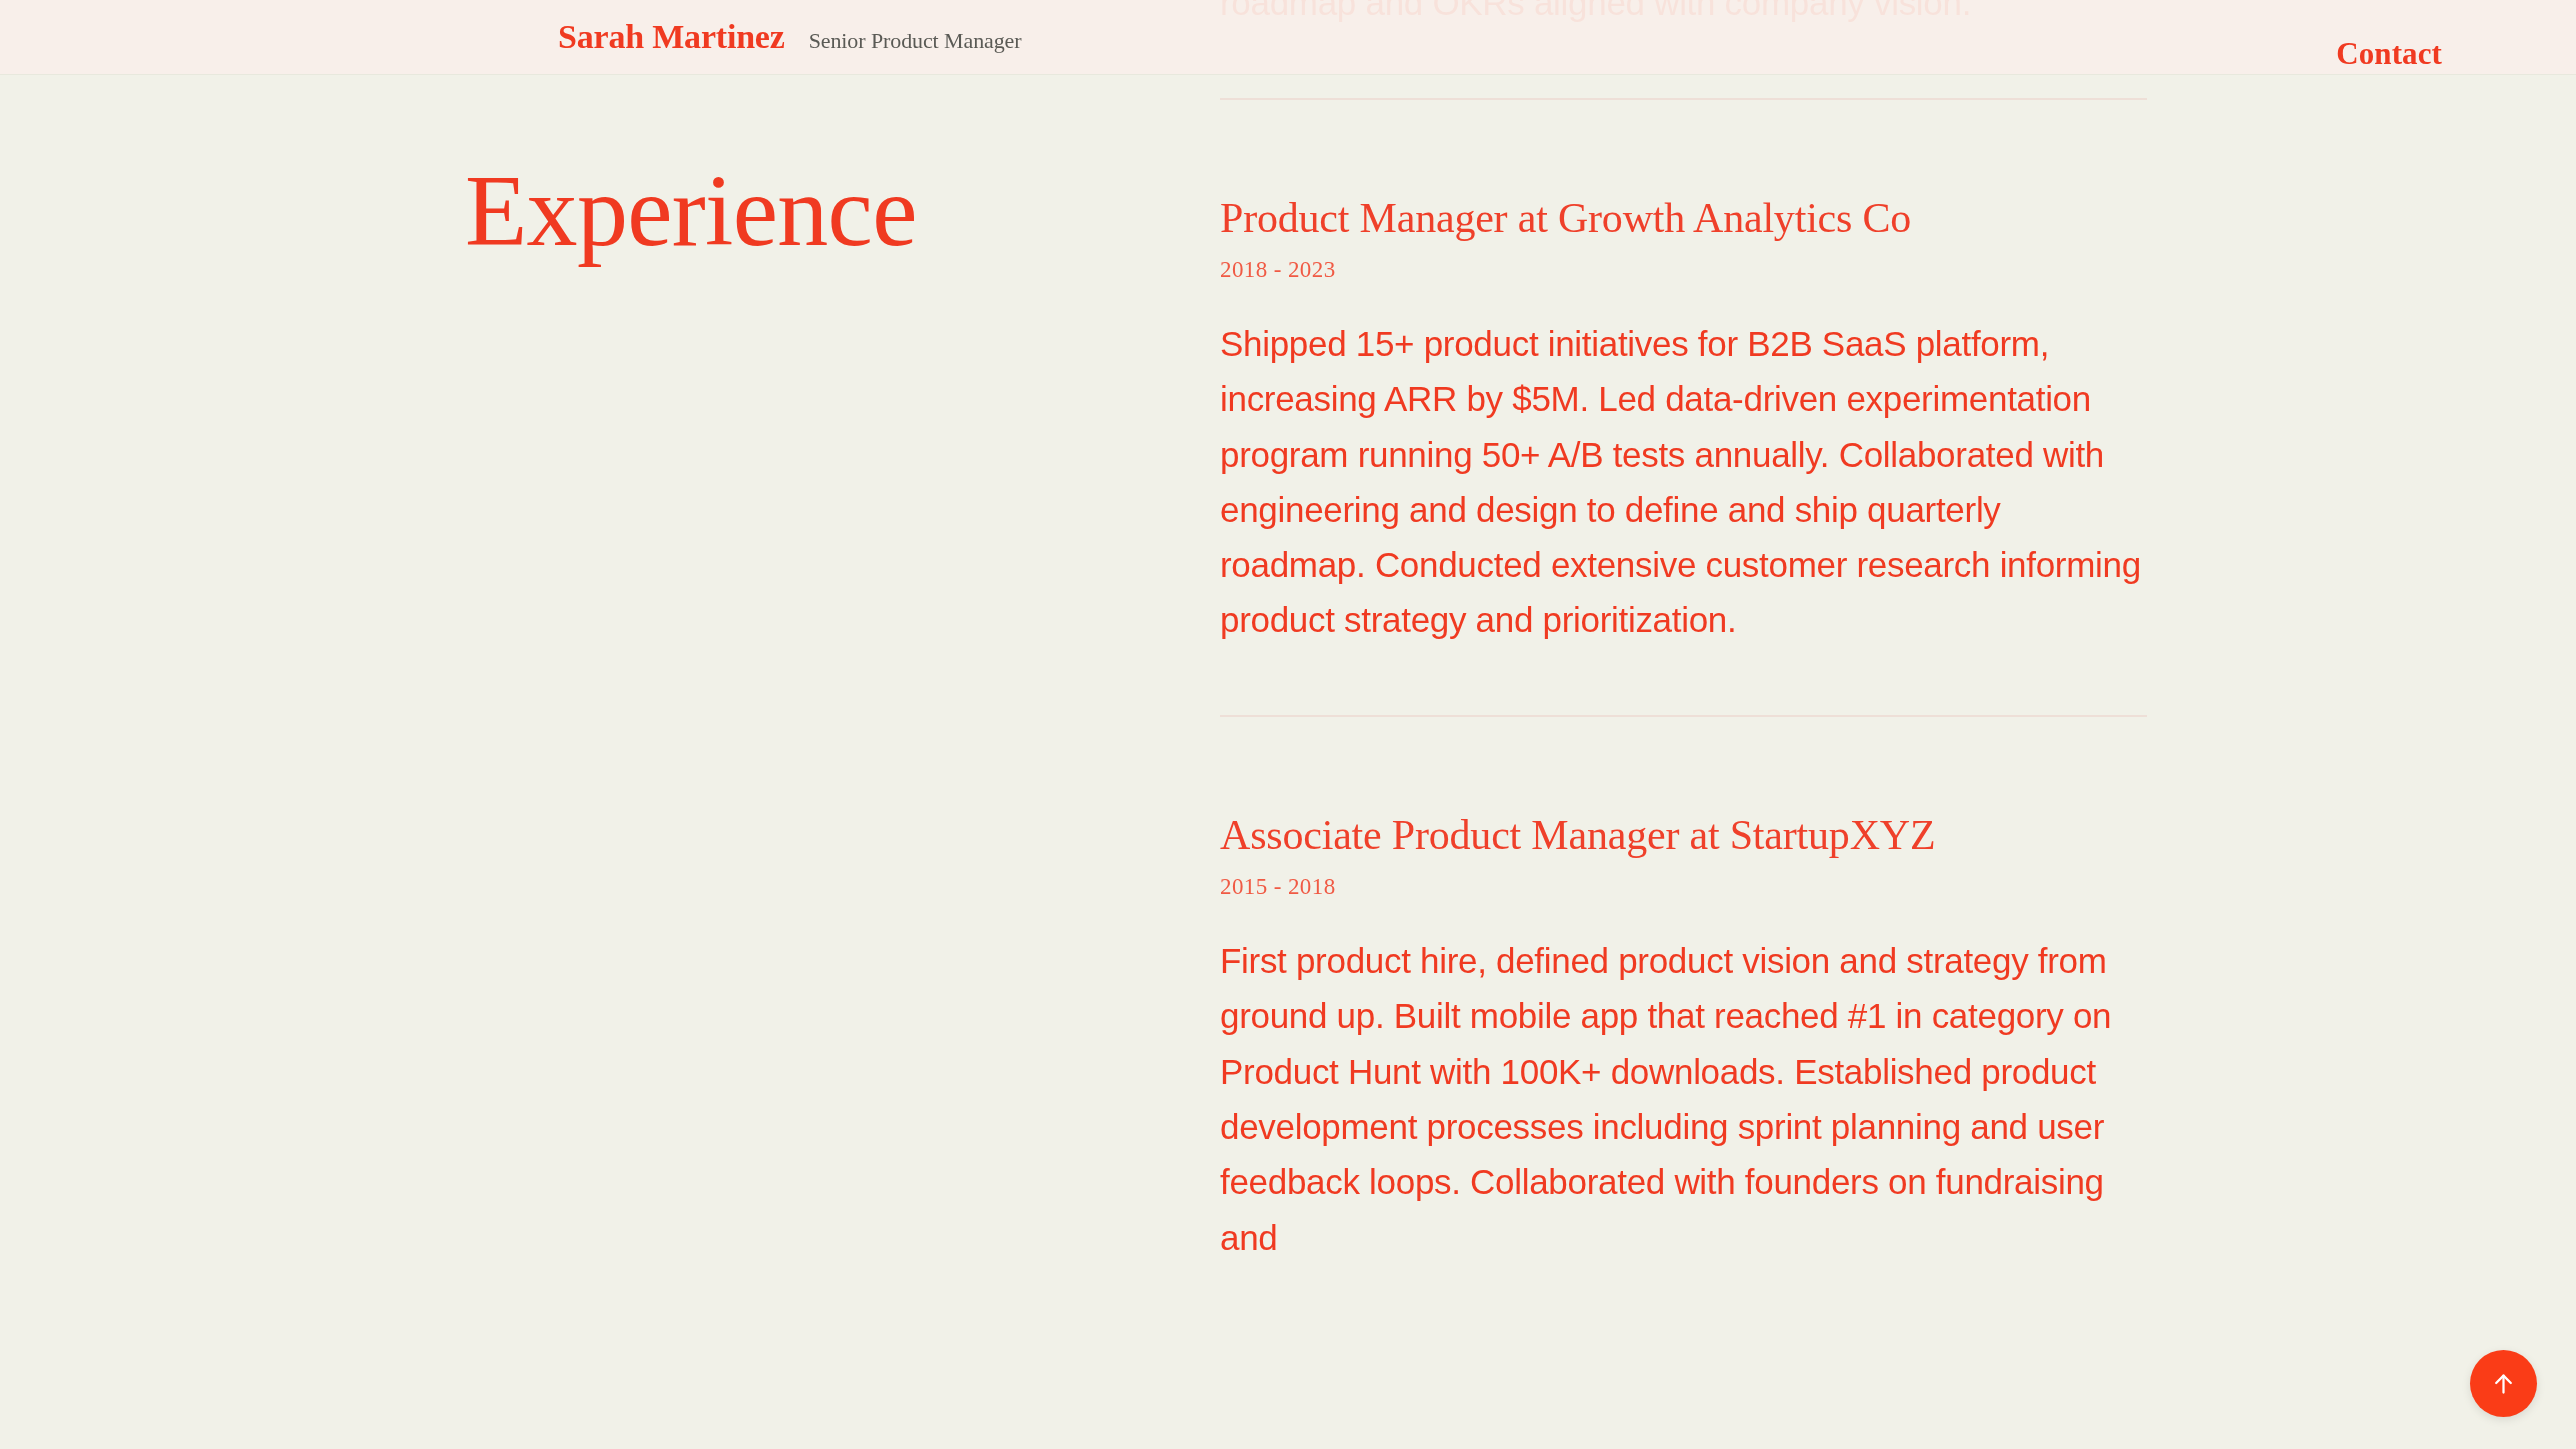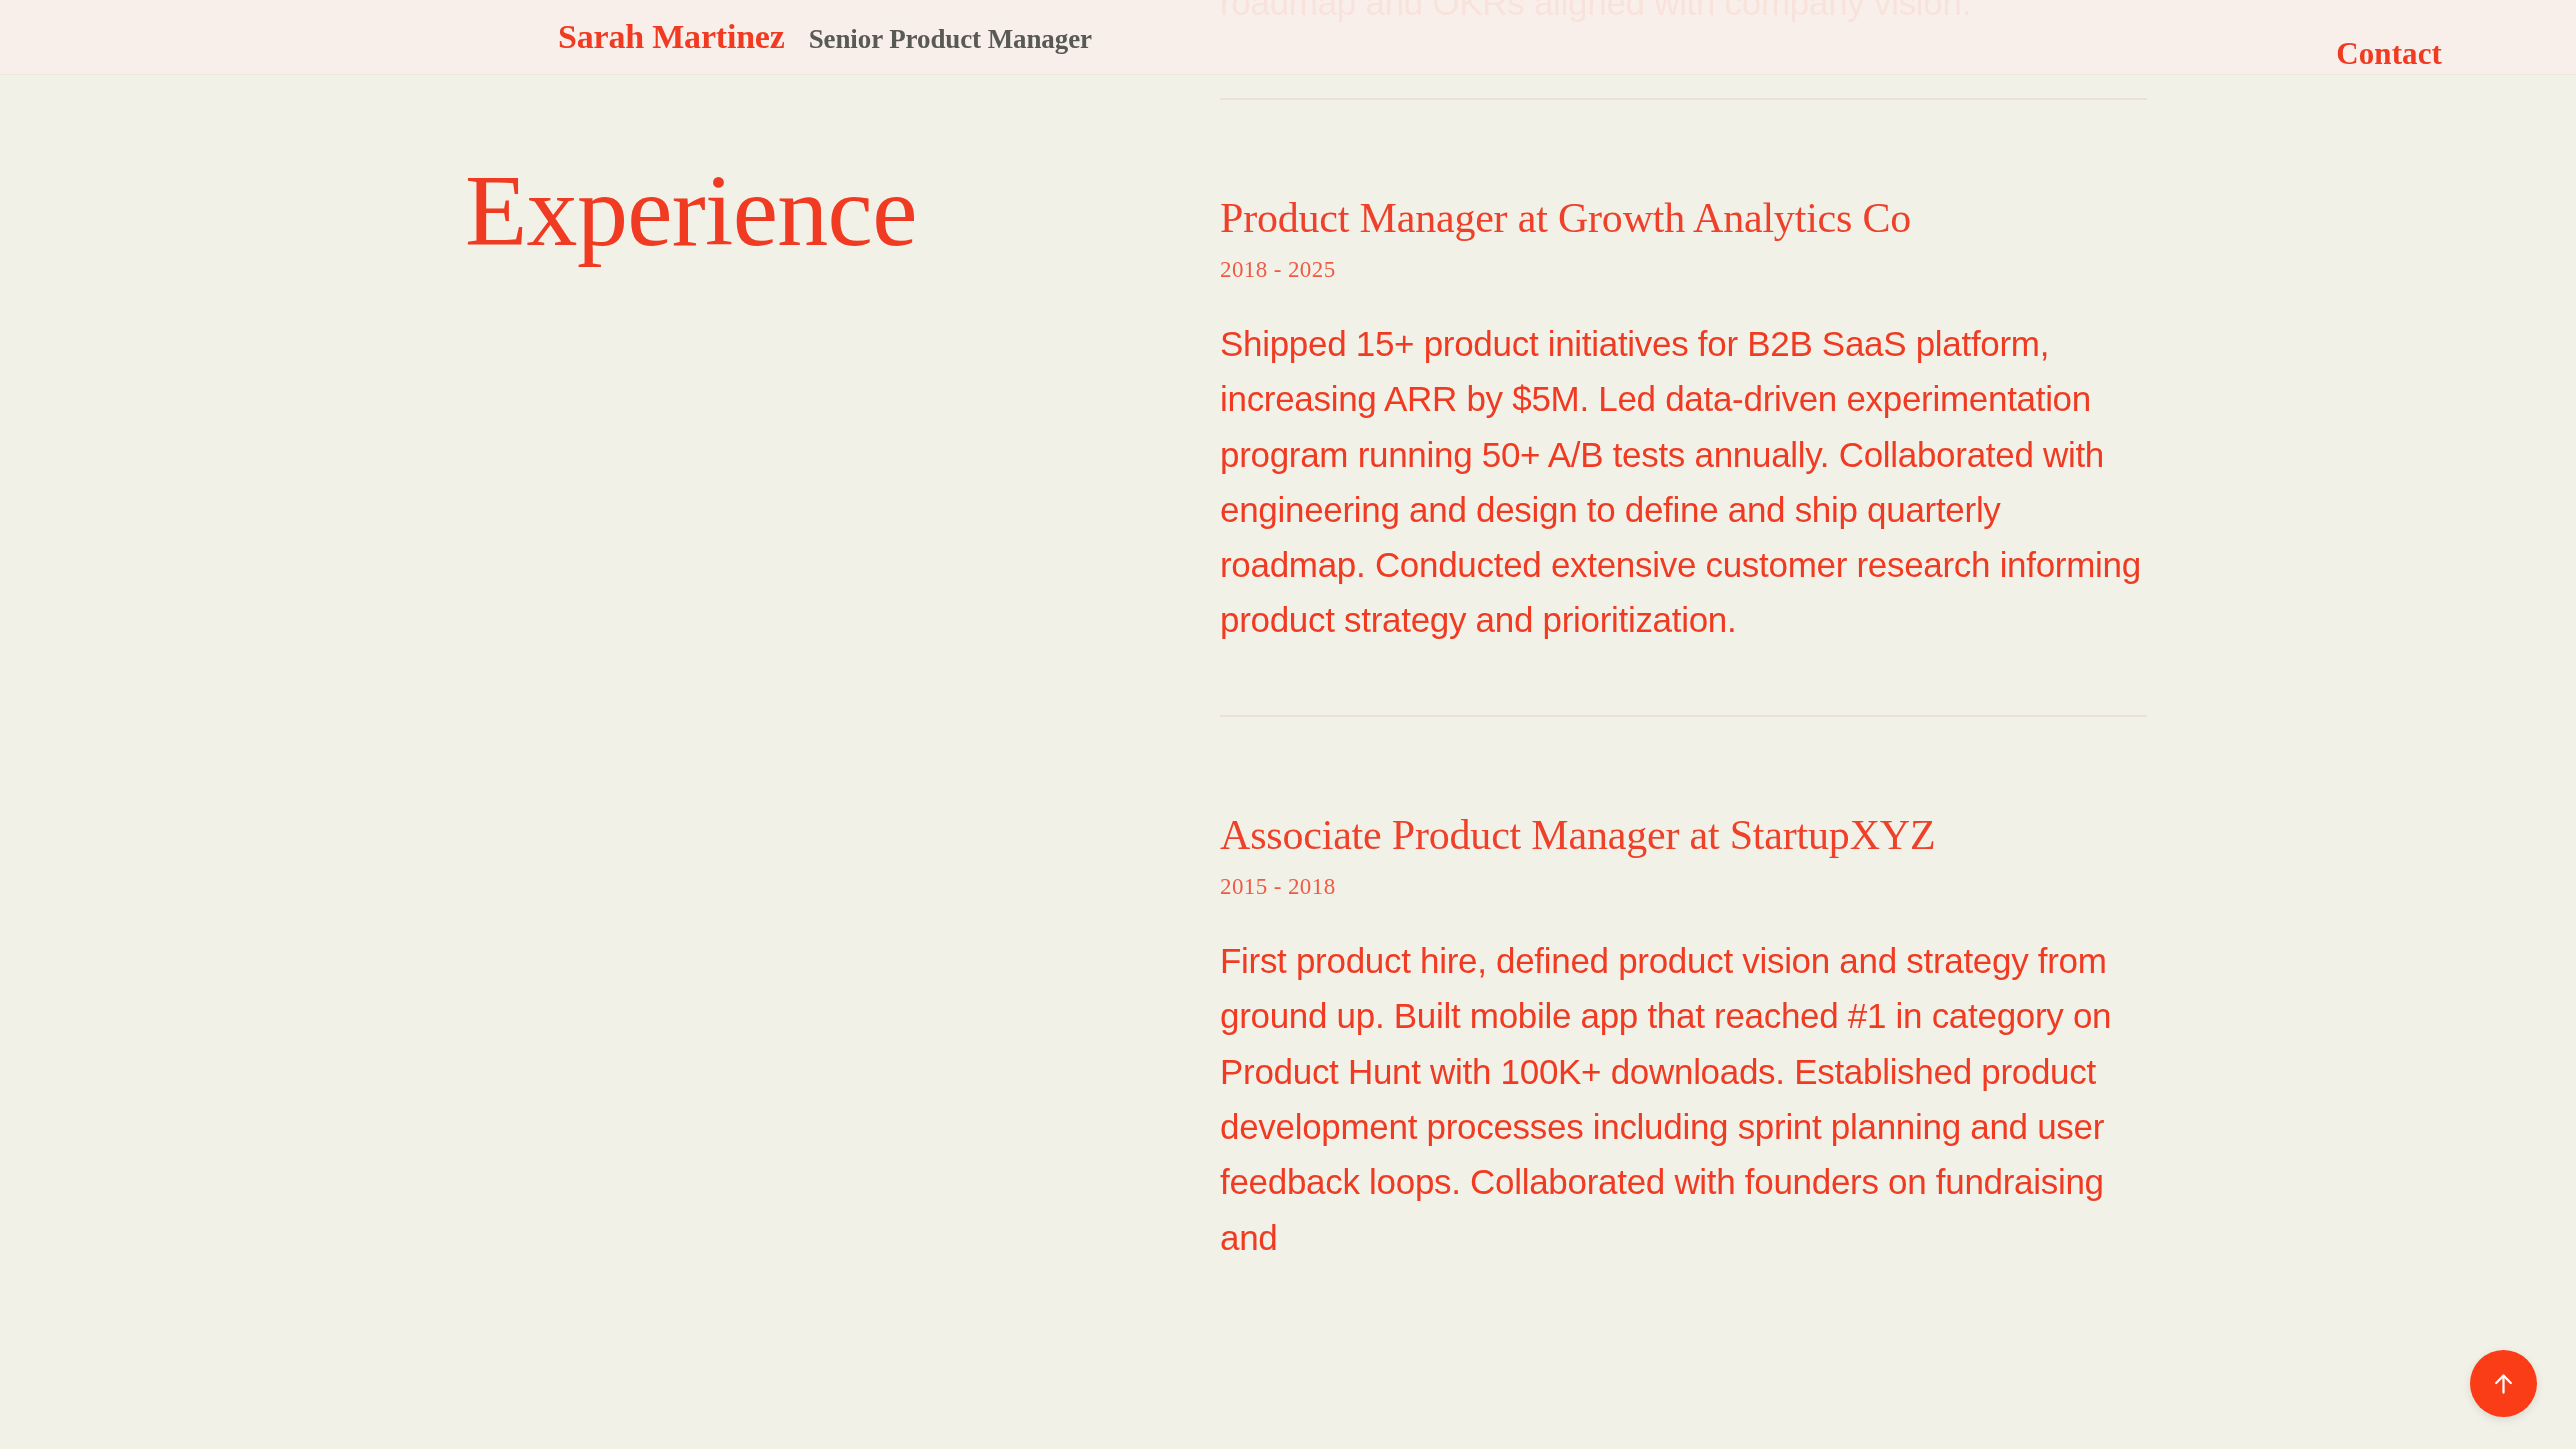--- a/index.html
+++ b/index.html
@@ -46,22 +46,22 @@
     font-family: "Liberation Serif", serif;
     font-size: 34px;
     font-weight: 700;
     color: #f03a21;
     letter-spacing: -0.2px;
     line-height: 1;
   }
 
   .nav-role {
     font-family: "Liberation Serif", serif;
-    font-size: 27px;
-    font-weight: 700;
+    font-size: 22px;
+    font-weight: 400;
     color: #5a5a55;
     letter-spacing: -0.1px;
     line-height: 1;
     text-align: right;
   }
 
   .nav-contact {
     position: absolute;
     right: 134px;
     top: 50%;
@@ -179,21 +179,21 @@
 
   <div class="entries-col">
 
     <div class="entry">
       <div class="entry-body">engineers, designers, and analysts. Defined product roadmap and OKRs aligned with company vision.</div>
       <div class="entry-divider"></div>
     </div>
 
     <div class="entry">
       <div class="entry-title">Product Manager at Growth Analytics Co</div>
-      <div class="entry-dates">2018 - 2025</div>
+      <div class="entry-dates">2018 - 2023</div>
       <div class="entry-body">Shipped 15+ product initiatives for B2B SaaS platform, increasing ARR by $5M. Led data-driven experimentation program running 50+ A/B tests annually. Collaborated with engineering and design to define and ship quarterly roadmap. Conducted extensive customer research informing product strategy and prioritization.</div>
       <div class="entry-divider"></div>
     </div>
 
     <div class="entry">
       <div class="entry-title">Associate Product Manager at StartupXYZ</div>
       <div class="entry-dates">2015 - 2018</div>
       <div class="entry-body">First product hire, defined product vision and strategy from ground up. Built mobile app that reached #1 in category on Product Hunt with 100K+ downloads. Established product development processes including sprint planning and user feedback loops. Collaborated with founders on fundraising and</div>
     </div>
 

